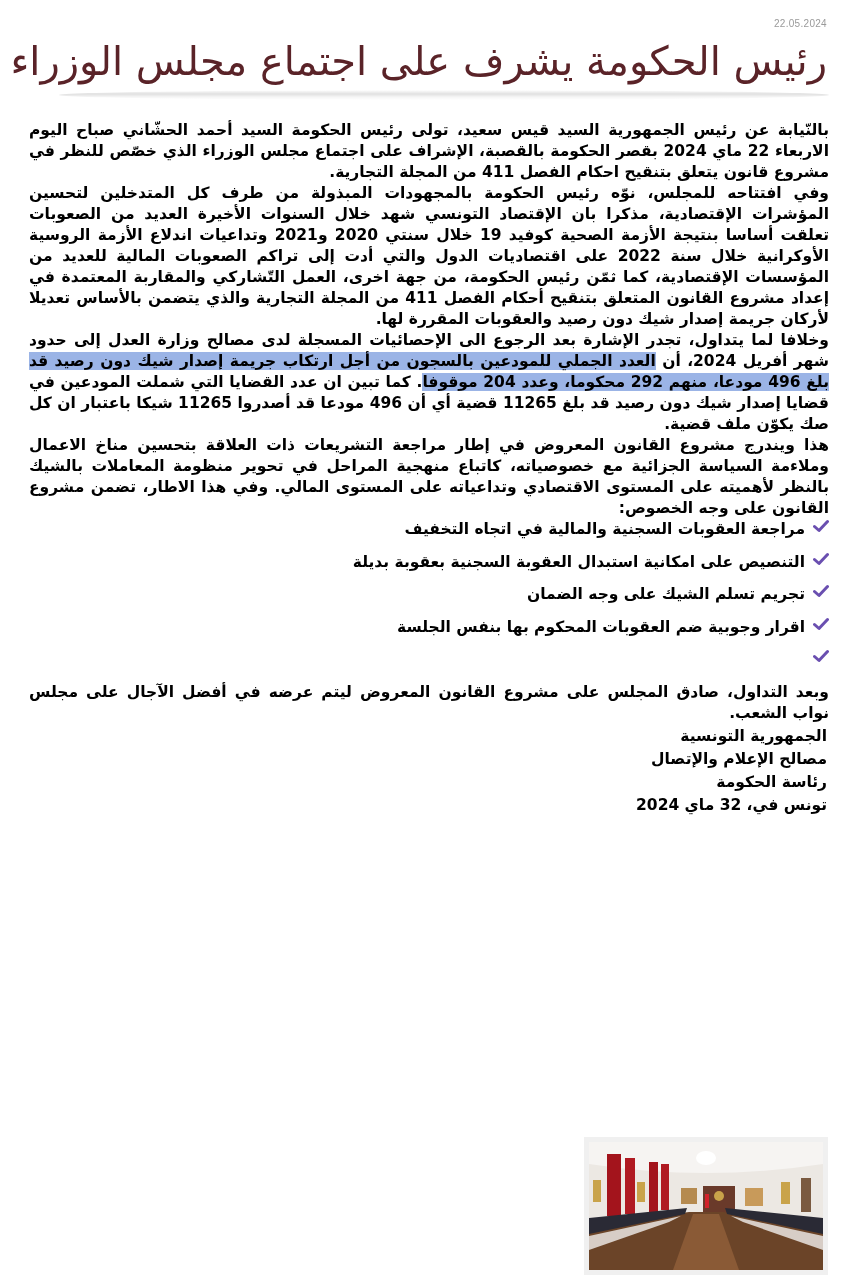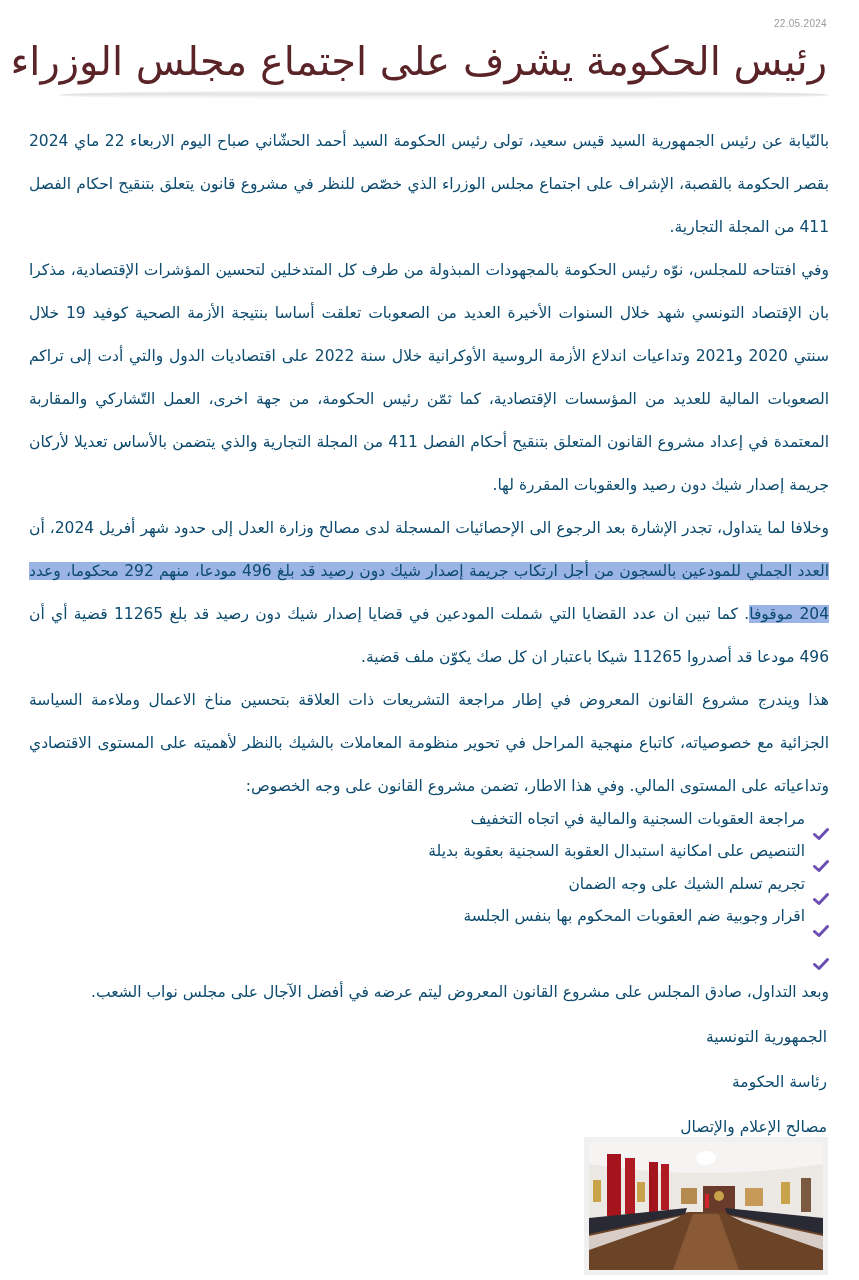--- a/index.html
+++ b/index.html
@@ -18,26 +18,26 @@
     font-family: "DejaVu Sans", sans-serif; font-weight: normal;
     font-size: 40px; color: #5a2328; white-space: nowrap; letter-spacing: -0.5px;
   }
   .title-rule {
     position: absolute; top: 90px; right: 0; width: 770px; height: 10px;
     background: linear-gradient(to bottom, rgba(0,0,0,0) 0%, rgba(0,0,0,0.12) 40%, rgba(0,0,0,0.04) 70%, rgba(0,0,0,0) 100%);
     border-radius: 50%;
   }
   .body-text {
     position: absolute; top: 120px; right: 0; width: 800px;
-    font-size: 15.5px; line-height: 43px; color: #0c4a6e; text-align: justify;
+    font-size: 15.5px; line-height: 21px; color: #000000; text-align: justify; font-weight: bold;
   }
   .body-text p { margin: 0; }
   .hl { background: #9bb4e6; }
   .bullets { list-style: none; margin: 0; padding: 0; }
-  .bullets li { display: flex; align-items: flex-end; gap: 8px; height: 32.5px; }
+  .bullets li { display: flex; align-items: flex-start; gap: 8px; height: 32.5px; }
   .check { width: 16px; height: 14px; display: inline-block; flex: none; }
   .sign p { margin: 2px; }
   .photo {
     position: absolute; top: 1137px; left: 584px; width: 244px; height: 138px;
     background: #f0f0f0; padding: 5px; box-sizing: border-box;
   }
   .photo-inner { width: 100%; height: 100%; position: relative; overflow: hidden; background: #e9e6e2; }
 </style>
 </head>
 <body>
@@ -82,22 +82,22 @@
         <svg class="check" viewBox="0 0 16 14">
             <path d="M1.5 7.5 L6 11.5 L14.5 2.5" fill="none" stroke="#6a4fb0" stroke-width="3" stroke-linecap="round" stroke-linejoin="round"></path>
           </svg>
       </li>
     </ul>
 
     <p>وبعد التداول، صادق المجلس على مشروع القانون المعروض ليتم عرضه في أفضل الآجال على مجلس نواب الشعب.</p>
 
     <div class="sign">
       <p>الجمهورية التونسية</p>
+      <p>مصالح الإعلام والإتصال</p>
       <p>رئاسة الحكومة</p>
-      <p>مصالح الإعلام والإتصال</p>
       <p>تونس في، 32 ماي 2024</p>
     </div>
   </div>
 </div>
 
 <div class="photo">
   <svg class="photo-inner" viewBox="0 0 234 128" preserveAspectRatio="none">
     <rect x="0" y="0" width="234" height="128" fill="#ece8e3"></rect>
     <path d="M0 0 H234 V22 Q117 40 0 22 Z" fill="#f6f4f2"></path>
     <ellipse cx="117" cy="16" rx="10" ry="7" fill="#ffffff"></ellipse>

